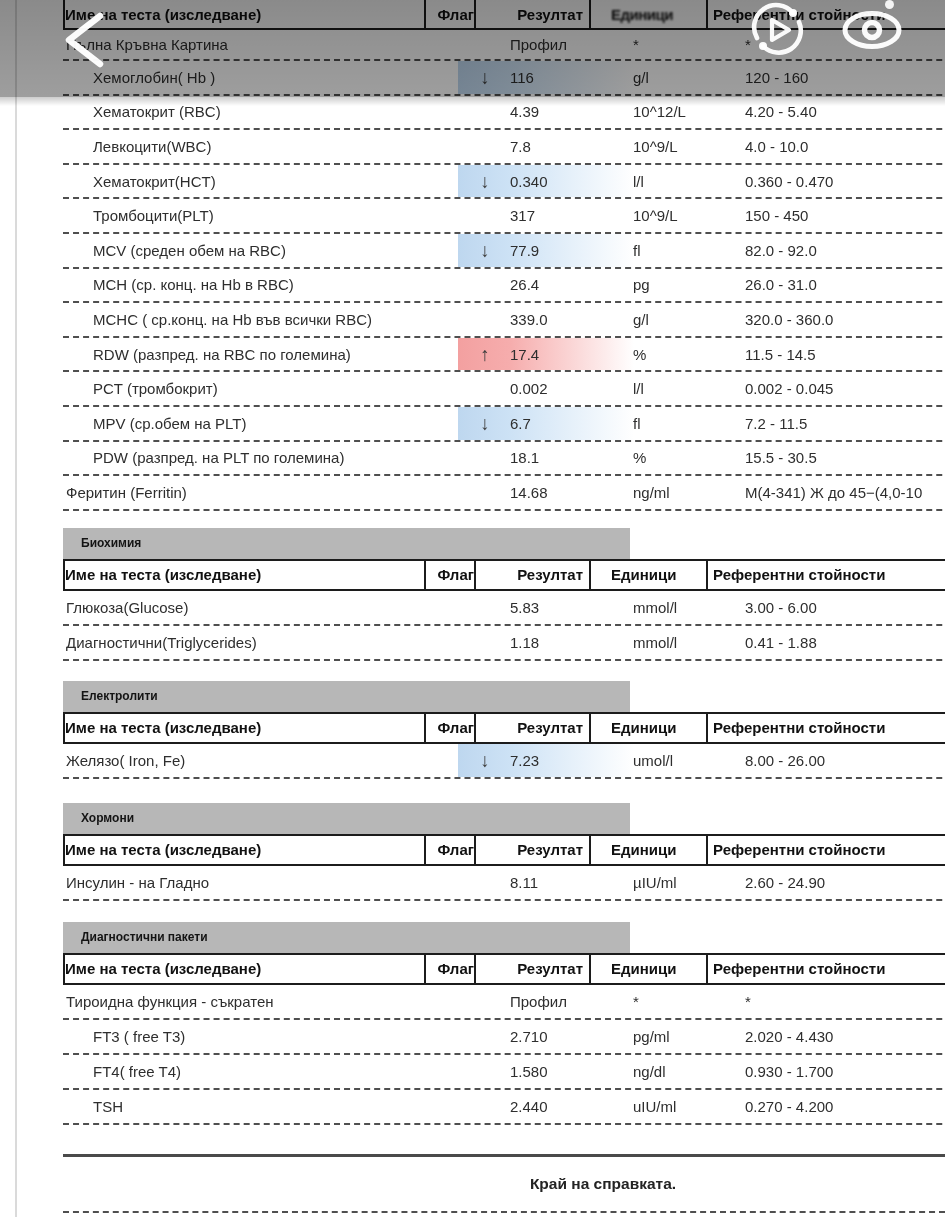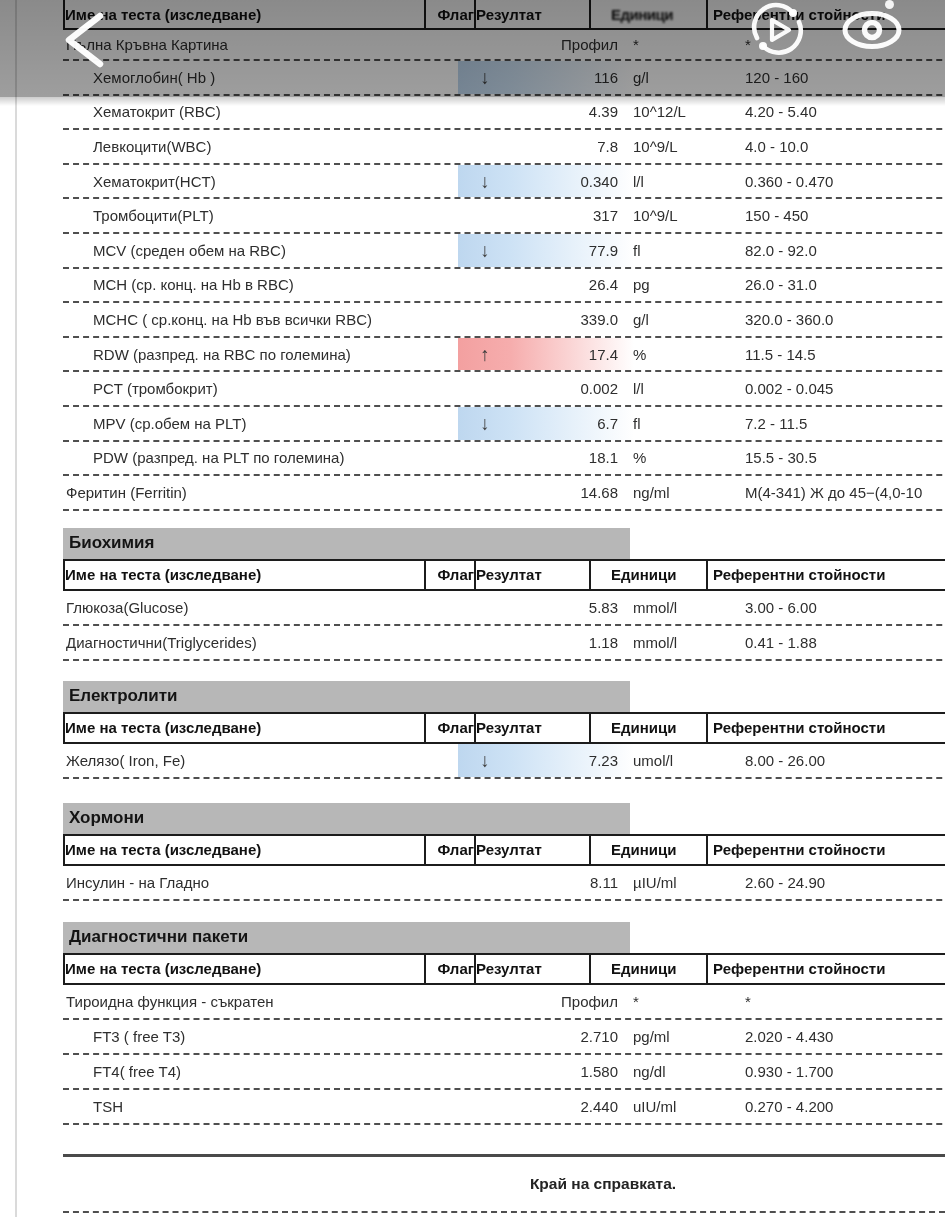--- a/index.html
+++ b/index.html
@@ -9,53 +9,53 @@
     font-family:"Liberation Sans", sans-serif;
   }
   
   .page-edge{position:absolute;left:15px;top:0;width:2px;height:1217px;background:#dadada;z-index:1;}
 
   #doc{position:absolute;left:63px;top:0;width:1080px;z-index:2;}
 
   
   .band{
     width:567px;height:31px;background:#b7b7b7;
-    display:flex;align-items:center;box-sizing:border-box;padding-left:6px;
-    font-size:17px;font-weight:bold;color:#141414;
+    display:flex;align-items:center;box-sizing:border-box;padding-left:18px;
+    font-size:12px;font-weight:bold;color:#141414;
   }
 
   
   .hdr-row{
     display:flex;height:32px;box-sizing:border-box;
     border:2px solid #1c1c1c;
     font-size:15px;font-weight:bold;color:#111;
     align-items:stretch;background:#fff;
   }
   .hdr-row.no-top{height:30px;border-top:none;}
   .hdr-row .hc{display:flex;align-items:center;box-sizing:border-box;height:100%;}
   .hc-name{width:359px;}
   .hc-flag{width:50px;border-left:2px solid #1c1c1c;justify-content:flex-end;}
-  .hc-result{width:115px;border-left:2px solid #1c1c1c;padding-right:6px;}
+  .hc-result{width:115px;border-left:2px solid #1c1c1c;justify-content:flex-end;padding-right:6px;}
   .hc-units{width:117px;border-left:2px solid #1c1c1c;padding-left:20px;}
   .hc-ref{flex:1;border-left:2px solid #1c1c1c;padding-left:5px;}
   .blurred{filter:blur(1.3px);letter-spacing:-0.5px;}
 
   
   .row{
     position:relative;display:flex;align-items:center;height:35px;
     box-sizing:border-box;border-bottom:2px dashed #4f4f4f;
     font-size:15px;color:#2e2e2e;background:transparent;
   }
   .sec0 .row{height:34.6px;}
   .sec0 .row.profile{height:31px;}
   .rc{position:relative;z-index:2;box-sizing:border-box;white-space:nowrap;}
   .rc-name{width:397px;padding-left:3px;overflow:hidden;}
   .row.indent .rc-name{padding-left:30px;}
   .rc-flag{width:50px;text-align:center;font-size:19px;color:#3d3d3d;line-height:1;}
-  .rc-result{width:115px;text-align:right;padding-right:7px;}
+  .rc-result{width:115px;padding-right:7px;}
   .rc-units{width:117px;padding-left:8px;}
   .rc-ref{flex:1;padding-left:3px;overflow:hidden;}
 
   
   .hl{position:absolute;left:395px;top:0;bottom:0;width:176px;z-index:1;}
   .hl.low{background:linear-gradient(90deg,#bed7ef 0%,#cde2f5 30%,rgba(255,255,255,0) 100%);}
   .hl.high{background:linear-gradient(90deg,#f3a0a0 0%,#f6adad 30%,rgba(255,255,255,0) 100%);}
 
   .gap17{margin-top:17px;} .gap20{margin-top:20px;} .gap24{margin-top:24px;} .gap21{margin-top:21px;}
 

